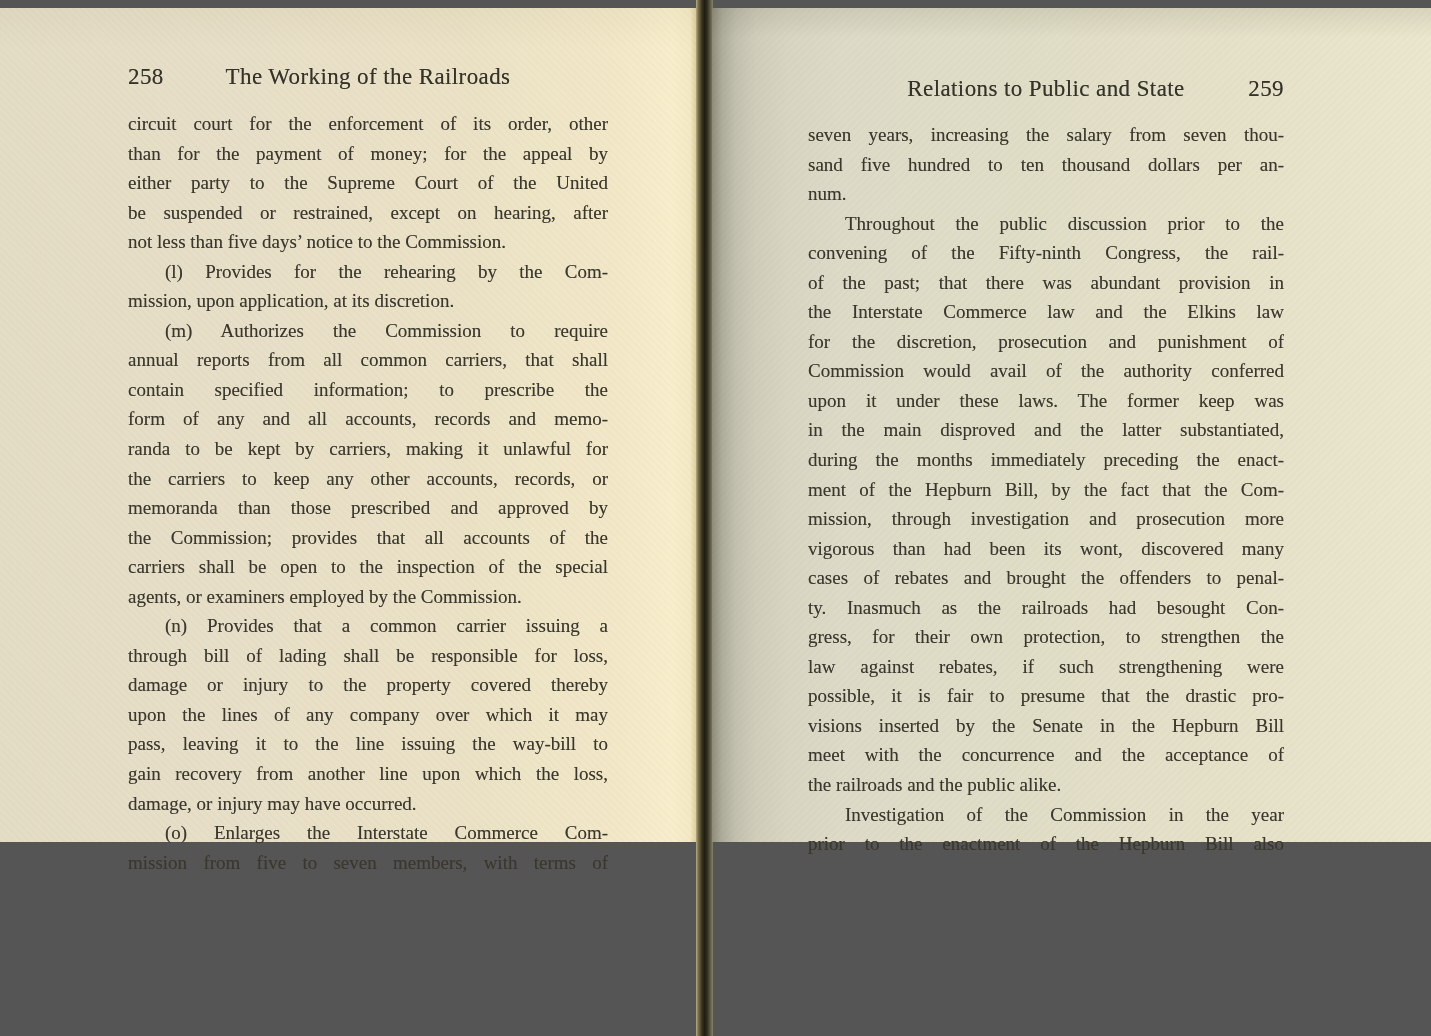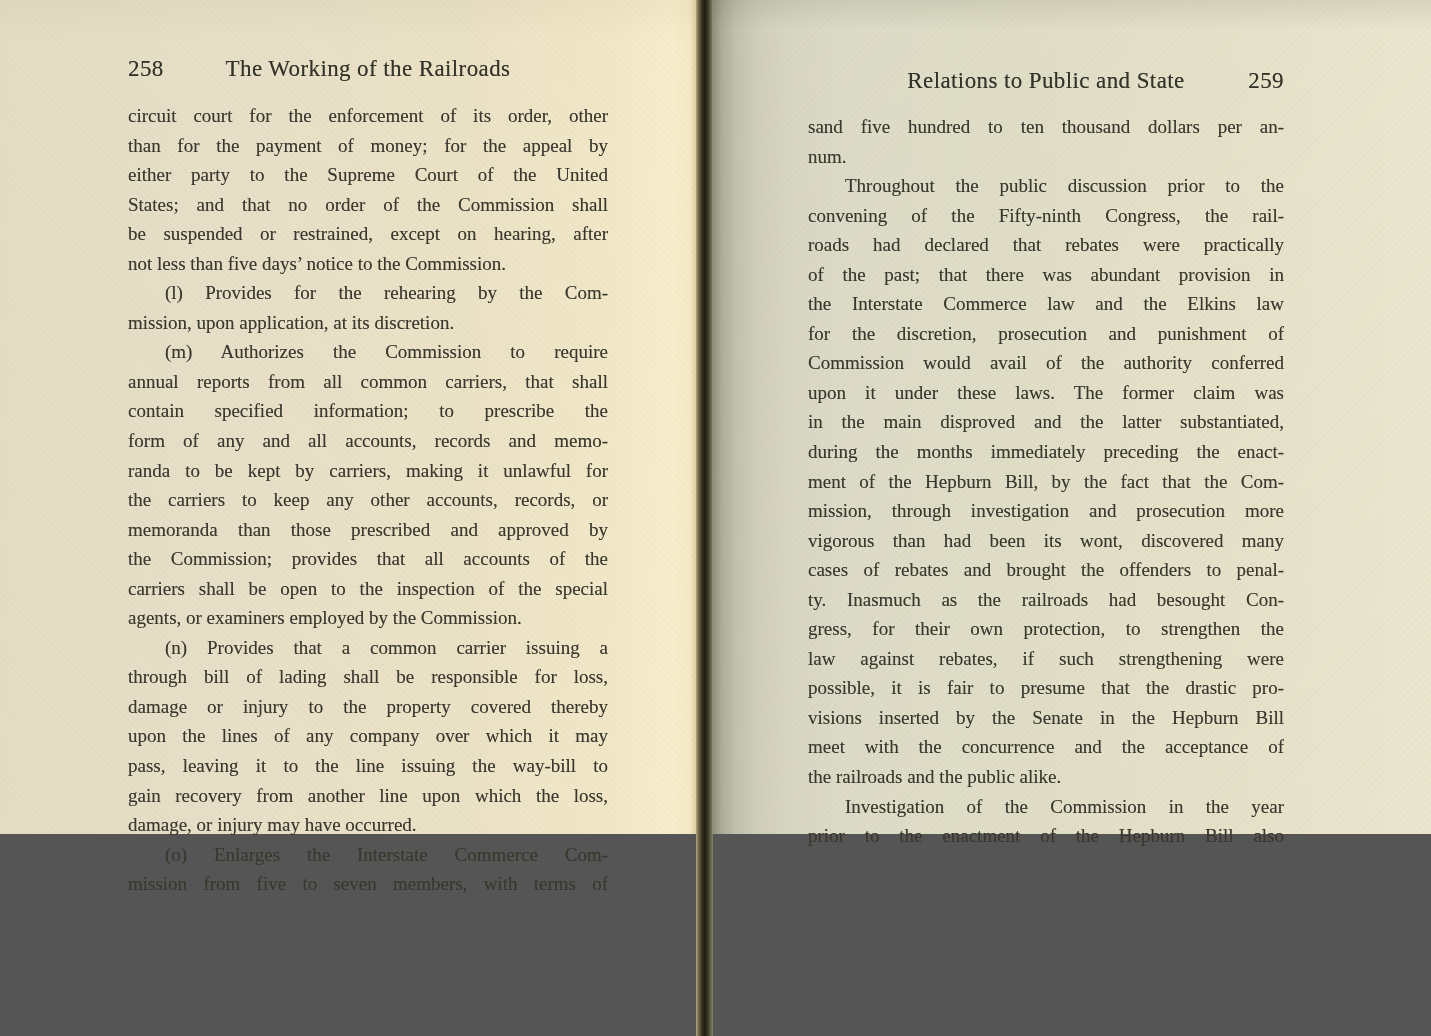--- a/index.html
+++ b/index.html
@@ -10,21 +10,21 @@
   .scan {
     position: relative;
     width: 1431px;
     height: 1036px;
     overflow: hidden;
     font-family: "Liberation Serif", "DejaVu Serif", serif;
     color: #3a382e;
   }
   .page {
     position: absolute;
-    top: 0;
+    top: 8px;
     height: 834px;
   }
   .page-left {
     left: 0;
     width: 697px;
     background-image:
       repeating-linear-gradient(45deg, rgba(90,80,50,0.02) 0 2px, rgba(0,0,0,0) 2px 5px),
       linear-gradient(180deg, rgba(150,140,100,0.07) 0, rgba(0,0,0,0) 40px, rgba(0,0,0,0) 980px, rgba(120,110,80,0.10) 100%),
       linear-gradient(90deg, #e4ddc6 0px, #e7dfc7 250px, #ebe2c6 470px, #f2e8c8 610px, #f8eecc 672px, #f4e9c4 690px, #d9ca9e 697px);
   }
@@ -110,21 +110,20 @@
 
   <div class="page page-left">
     <div class="page-header">
       <span class="pagenum at-left">258</span>
       <span class="running-title">The Working of the Railroads</span>
     </div>
     <div class="text-col" id="left-text">
         <div class="line">circuit court for the enforcement of its order, other</div>
         <div class="line">than for the payment of money; for the appeal by</div>
         <div class="line">either party to the Supreme Court of the United</div>
-        <div class="line">States; and that no order of the Commission shall</div>
         <div class="line">be suspended or restrained, except on hearing, after</div>
         <div class="line no-just">not less than five days’ notice to the Commission.</div>
         <div class="line indent">(l)  Provides for the rehearing by the Com-</div>
         <div class="line no-just">mission, upon application, at its discretion.</div>
         <div class="line indent">(m)  Authorizes the Commission to require</div>
         <div class="line">annual reports from all common carriers, that shall</div>
         <div class="line">contain specified information; to prescribe the</div>
         <div class="line">form of any and all accounts, records and memo-</div>
         <div class="line">randa to be kept by carriers, making it unlawful for</div>
         <div class="line">the carriers to keep any other accounts, records, or</div>
@@ -145,30 +144,30 @@
   </div>
 
   <div class="gutter"></div>
 
   <div class="page page-right">
     <div class="page-header">
       <span class="running-title">Relations to Public and State</span>
       <span class="pagenum at-right">259</span>
     </div>
     <div class="text-col" id="right-text">
+        <div class="line">seven years, increasing the salary from seven thou-</div>
         <div class="line">sand five hundred to ten thousand dollars per an-</div>
         <div class="line no-just">num.</div>
         <div class="line indent">Throughout the public discussion prior to the</div>
         <div class="line">convening of the Fifty-ninth Congress, the rail-</div>
-        <div class="line">roads had declared that rebates were practically</div>
         <div class="line">of the past; that there was abundant provision in</div>
         <div class="line">the Interstate Commerce law and the Elkins law</div>
         <div class="line">for the discretion, prosecution and punishment of</div>
         <div class="line">Commission would avail of the authority conferred</div>
-        <div class="line">upon it under these laws. The former claim was</div>
+        <div class="line">upon it under these laws. The former keep was</div>
         <div class="line">in the main disproved and the latter substantiated,</div>
         <div class="line">during the months immediately preceding the enact-</div>
         <div class="line">ment of the Hepburn Bill, by the fact that the Com-</div>
         <div class="line">mission, through investigation and prosecution more</div>
         <div class="line">vigorous than had been its wont, discovered many</div>
         <div class="line">cases of rebates and brought the offenders to penal-</div>
         <div class="line">ty. Inasmuch as the railroads had besought Con-</div>
         <div class="line">gress, for their own protection, to strengthen the</div>
         <div class="line">law against rebates, if such strengthening were</div>
         <div class="line">possible, it is fair to presume that the drastic pro-</div>

